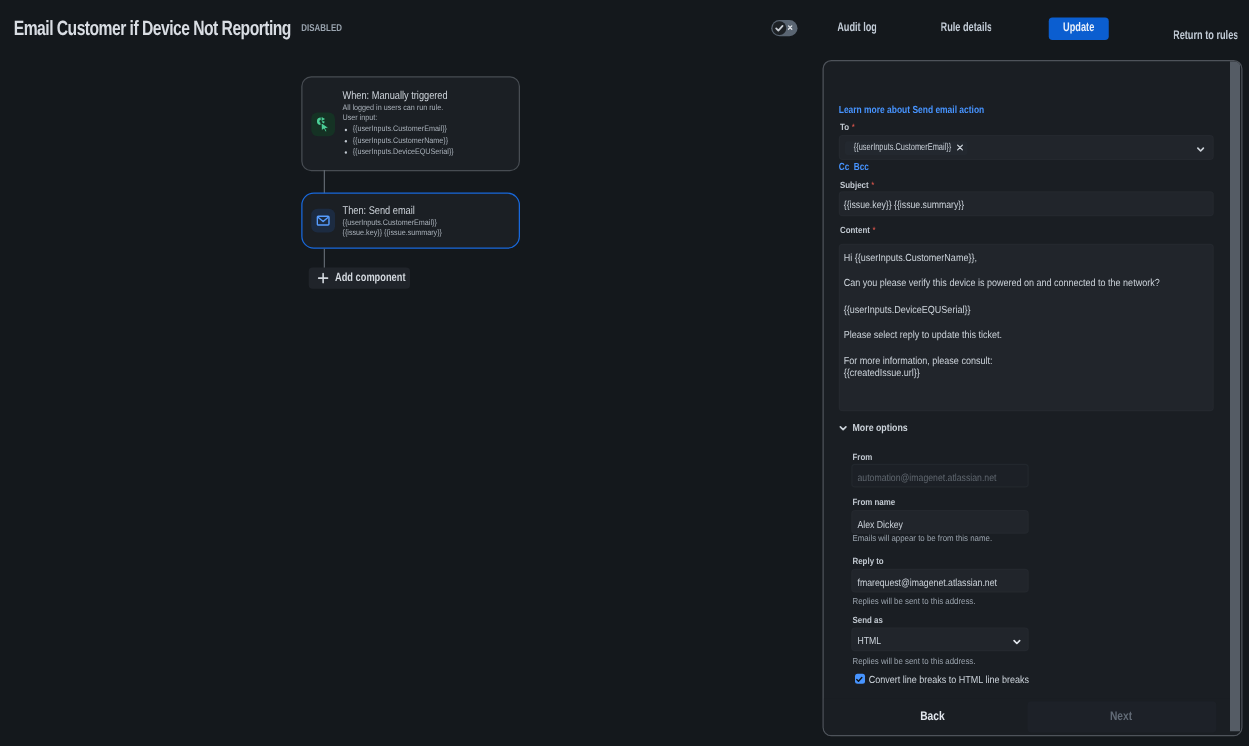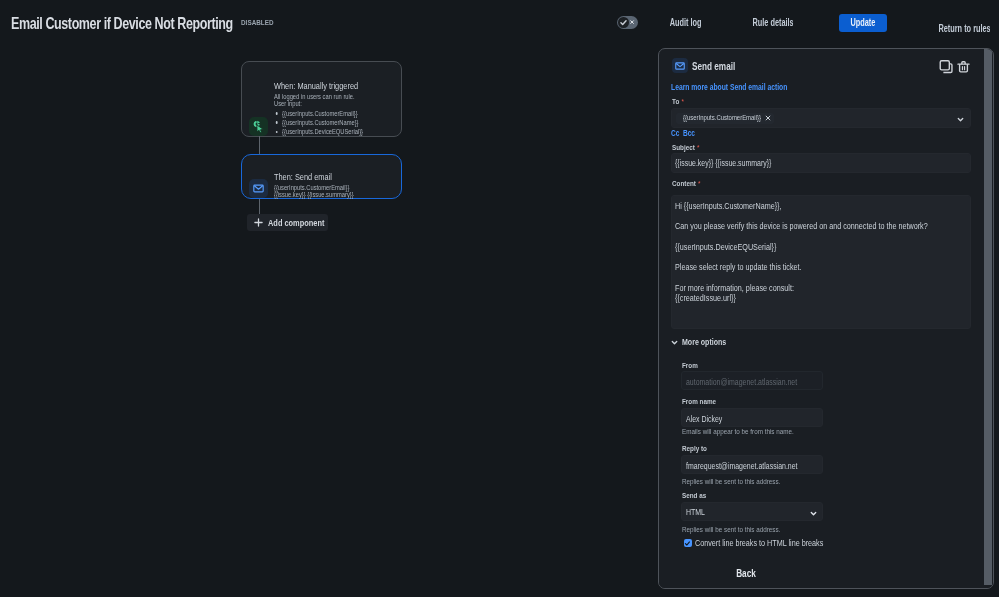--- a/index.html
+++ b/index.html
@@ -48,23 +48,23 @@
     position:absolute; left:1px; top:1px; width:10.5px; height:10.5px;
     border-radius:50%; background:#1d2125; display:flex;
     align-items:center; justify-content:center;
   }
   #rule-toggle .knob svg { width:9px; height:9px; display:block; }
   #rule-toggle .offmark { position:absolute; right:2.6px; top:3.2px; width:6.2px; height:6.2px; }
 
   
   #canvas { position:absolute; left:0; top:45px; width:658px; height:552px; }
   .flow-card {
-    position:absolute; left:241px; width:161px;
+    position:absolute; left:241px; width:175px;
     background:#1b1f24; border:1px solid #474c52; border-radius:8px;
-    display:flex; align-items:flex-end; padding:0;
+    display:flex; align-items:center; padding:0;
   }
   #trigger-card { top:16px; height:76px; }
   #action-card { top:109px; height:45px; border:1.7px solid #1868db; background:#1b1f24; border-radius:10px; }
   .card-icon {
     width:19px; height:19px; border-radius:5px; flex:none;
     display:flex; align-items:center; justify-content:center;
     margin-left:7px; margin-right:6px;
   }
   #trigger-icon-box { background:#153224; }
   #action-icon-box  { background:#1c2b41; }
@@ -329,45 +329,20 @@
     <svg class="plus" viewBox="0 0 12 12">
         <path d="M6 1.2 V10.8 M1.2 6 H10.8" stroke="#d3d8de" stroke-width="1.7" stroke-linecap="round"></path>
       </svg>
     <span class="lbl">Add component</span>
   </div>
 </div>
 
 <div id="panel">
   <div id="panel-scroll">
 
-    <div id="panel-head">
-      <div id="panel-head-icon">
-        <svg viewBox="0 0 16 16" width="10" height="10">
-          <rect x="1.2" y="3.0" width="13.6" height="10" rx="1.2" fill="none" stroke="#579dff" stroke-width="1.8"></rect>
-          <path d="M2.4 4.4 L8 9.0 L13.6 4.4" fill="none" stroke="#579dff" stroke-width="1.8" stroke-linecap="round" stroke-linejoin="round"></path>
-        </svg>
-      </div>
-      <div id="panel-title">Send email</div>
-      <div id="panel-head-actions">
-        <button class="head-icon-btn">
-          <svg viewBox="0 0 16 16" width="14" height="15">
-            <path d="M5.0 5.0 H13.4 A1.4 1.4 0 0 1 14.8 6.4 V13.4 A1.4 1.4 0 0 1 13.4 14.8 H5.0" fill="none" stroke="#cfd3d9" stroke-width="1.6" stroke-linejoin="round"></path>
-            <rect x="1.4" y="1.4" width="10.4" height="10.4" rx="1.6" fill="#1a1e23" stroke="#cfd3d9" stroke-width="1.6"></rect>
-          </svg>
-        </button>
-        <button class="head-icon-btn">
-          <svg viewBox="0 0 16 16" width="13" height="15">
-            <path d="M1.2 5.1 H14.8" stroke="#cfd3d9" stroke-width="1.7" stroke-linecap="round"></path>
-            <path d="M6.0 5.1 V3.2 A1.0 1.0 0 0 1 7.0 2.2 H9.0 A1.0 1.0 0 0 1 10.0 3.2 V5.1" fill="none" stroke="#cfd3d9" stroke-width="1.7" stroke-linejoin="round"></path>
-            <path d="M3.2 5.1 V13.2 A1.4 1.4 0 0 0 4.6 14.6 H11.4 A1.4 1.4 0 0 0 12.8 13.2 V5.1" fill="none" stroke="#cfd3d9" stroke-width="1.7" stroke-linejoin="round"></path>
-            <path d="M6.7 8.0 V12.0 M9.3 8.0 V12.0" stroke="#cfd3d9" stroke-width="1.5" stroke-linecap="round"></path>
-          </svg>
-        </button>
-      </div>
-    </div>
 
     <div id="learn-more">Learn more about Send email action</div>
 
     <div class="fld-label" id="to-label"><span>To</span><span class="req">*</span></div>
     <div class="fld-box" id="to-box"></div>
     <div id="to-chip">
       <span class="txt">{{userInputs.CustomerEmail}}</span>
       <svg class="x" viewBox="0 0 12 12">
           <path d="M2.2 2.2 L9.8 9.8 M9.8 2.2 L2.2 9.8" stroke="#d4dae1" stroke-width="1.9" stroke-linecap="round"></path>
         </svg>
@@ -434,15 +409,18 @@
           </svg>
       </span>
       <span class="lbl">Convert line breaks to HTML line breaks</span>
     </div>
 
   </div>
   <div id="panel-footer">
     <button class="footer-btn" id="back-btn">
         <span>Back</span>
       </button>
+    <button class="footer-btn" id="next-btn">
+        <span>Next</span>
+      </button>
   </div>
   <div id="panel-scrollbar"></div>
 </div>
 
 </body></html>

